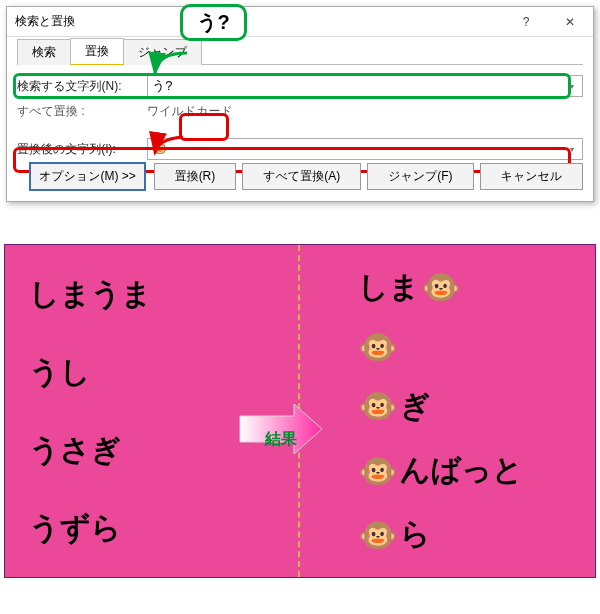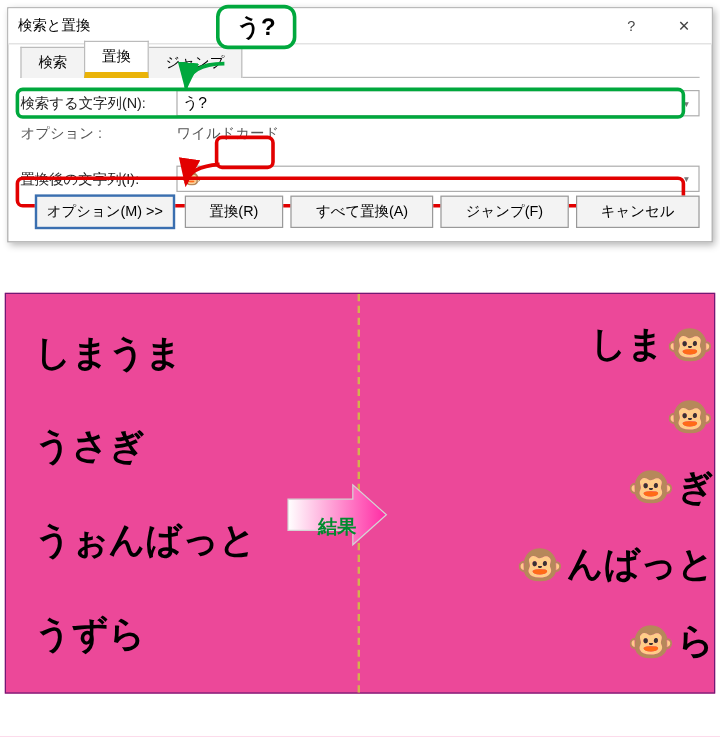--- a/index.html
+++ b/index.html
@@ -53,21 +53,21 @@
     border: 1px solid #bbb;
     border-bottom: none;
     margin-right: -1px;
     background: #f3f3f3;
     font-size: 12px;
     position: relative;
     top: 1px;
   }
   .tab.active {
     background: #fff;
-    border-bottom: 5px solid #eab308;
+    border-bottom: 1px solid #eab308;
     z-index: 2;
   }
   .field-row {
     display: flex;
     align-items: center;
     margin-top: 10px;
     position: relative;
   }
   .field-label {
     width: 130px;
@@ -221,21 +221,21 @@
 
     <div class="field-row">
       <div class="field-label">検索する文字列(N):</div>
       <div class="txtinput">
         <span class="val">う?</span>
         <span class="chev">▾</span>
       </div>
     </div>
 
     <div class="options-row">
-      <div class="lbl">オプション :</div>
+      <div class="lbl">すべて置換 :</div>
       <div class="val">ワイルドカード</div>
     </div>
 
     <div class="field-row" style="margin-top:18px">
       <div class="field-label">置換後の文字列(I):</div>
       <div class="txtinput">
         <span class="val">🐵</span>
         <span class="chev">▾</span>
       </div>
     </div>
@@ -267,25 +267,25 @@
     <div class="btn">キャンセル</div>
   </div>
 </div>
 
 <div class="callout" style="left:180px; top:4px;">う?</div>
 
 <div class="result-panel">
   <div class="cols">
     <div class="col left">
       <div class="wline">しまうま</div>
+      <div class="wline">うし</div>
       <div class="wline">うさぎ</div>
-      <div class="wline">うぉんばっと</div>
       <div class="wline">うずら</div>
     </div>
-    <div class="col" style="padding-left:58px;align-items:flex-end;">
+    <div class="col" style="padding-left:58px;">
       <div class="wline">
           <span>しま</span>
           <span class="monkey-emoji">🐵</span>
         </div>
       <div class="wline">
           <span class="monkey-emoji">🐵</span>
         </div>
       <div class="wline">
           <span class="monkey-emoji">🐵</span>
           <span>ぎ</span>

